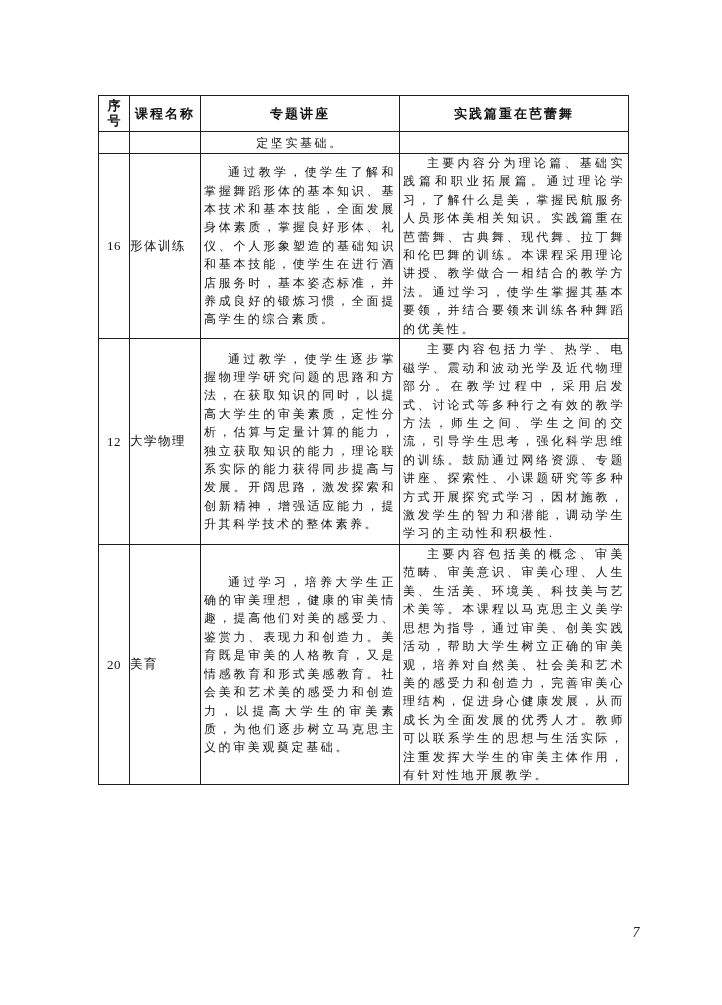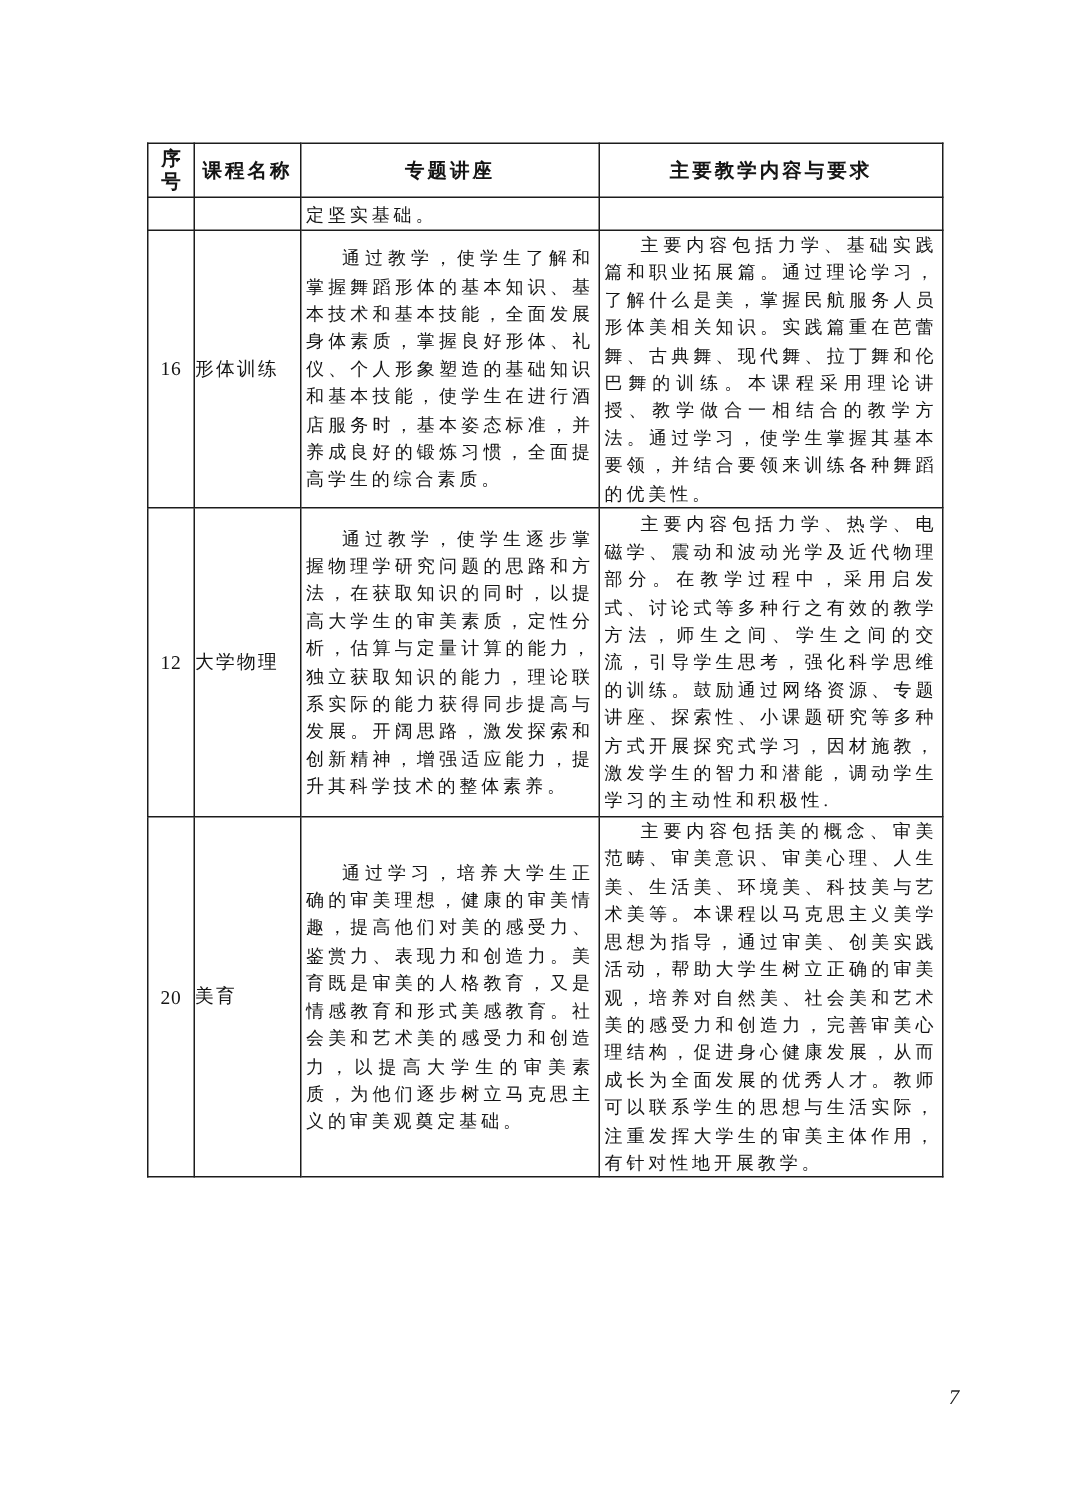--- a/index.html
+++ b/index.html
@@ -71,21 +71,21 @@
   }
   td.obj-cell p, td.cnt-cell p {
     margin: 0;
     text-indent: 2em;
   }
   td.cont-cell {
     padding: 0 3px;
     font-size: 12px;
     line-height: 20px;
     letter-spacing: 2.6px;
-    text-align: left;
+    text-align: center;
     vertical-align: middle;
     font-family: Liberation Serif, serif;
   }
   .page-number {
     position: absolute;
     left: 626px;
     top: 925px;
     width: 20px;
     text-align: center;
     font-size: 14px;
@@ -103,39 +103,39 @@
       <col style="width:31px">
       <col style="width:71px">
       <col style="width:199px">
       <col style="width:229px">
     </colgroup>
     <thead>
       <tr class="h-header">
         <th><span class="two-line">序号</span></th>
         <th>课程名称</th>
         <th>专题讲座</th>
-        <th>主要教学内容与要求</th>
+        <th>实践篇重在芭蕾舞</th>
       </tr>
     </thead>
     <tbody>
       <tr class="h-cont">
         <td></td>
         <td></td>
         <td class="cont-cell">定坚实基础。</td>
         <td></td>
       </tr>
 
       <tr class="h-r16">
         <td class="num-cell">16</td>
         <td class="name-cell">形体训练</td>
         <td class="obj-cell">
             <p>通过教学，使学生了解和掌握舞蹈形体的基本知识、基本技术和基本技能，全面发展身体素质，掌握良好形体、礼仪、个人形象塑造的基础知识和基本技能，使学生在进行酒店服务时，基本姿态标准，并养成良好的锻炼习惯，全面提高学生的综合素质。</p>
           </td>
         <td class="cnt-cell">
-            <p>主要内容包括力学、基础实践篇和职业拓展篇。通过理论学习，了解什么是美，掌握民航服务人员形体美相关知识。实践篇重在芭蕾舞、古典舞、现代舞、拉丁舞和伦巴舞的训练。本课程采用理论讲授、教学做合一相结合的教学方法。通过学习，使学生掌握其基本要领，并结合要领来训练各种舞蹈的优美性。</p>
+            <p>主要内容分为理论篇、基础实践篇和职业拓展篇。通过理论学习，了解什么是美，掌握民航服务人员形体美相关知识。实践篇重在芭蕾舞、古典舞、现代舞、拉丁舞和伦巴舞的训练。本课程采用理论讲授、教学做合一相结合的教学方法。通过学习，使学生掌握其基本要领，并结合要领来训练各种舞蹈的优美性。</p>
           </td>
       </tr>
 
       <tr class="h-r17">
         <td class="num-cell">12</td>
         <td class="name-cell">大学物理</td>
         <td class="obj-cell">
             <p>通过教学，使学生逐步掌握物理学研究问题的思路和方法，在获取知识的同时，以提高大学生的审美素质，定性分析，估算与定量计算的能力，独立获取知识的能力，理论联系实际的能力获得同步提高与发展。开阔思路，激发探索和创新精神，增强适应能力，提升其科学技术的整体素养。</p>
           </td>
         <td class="cnt-cell">

